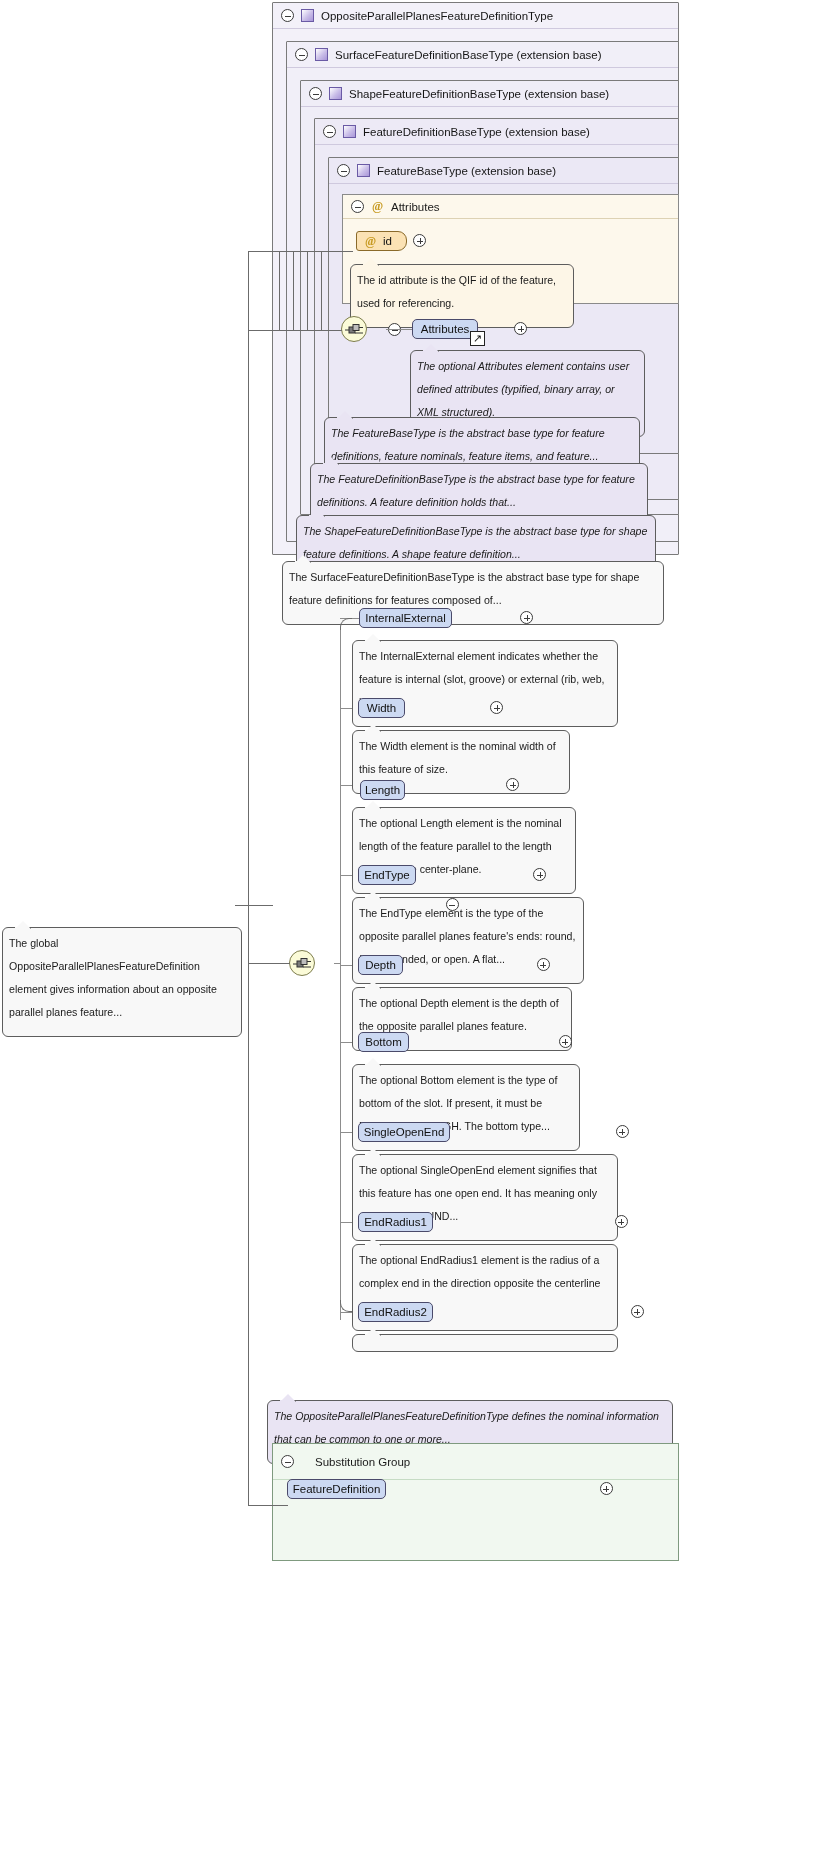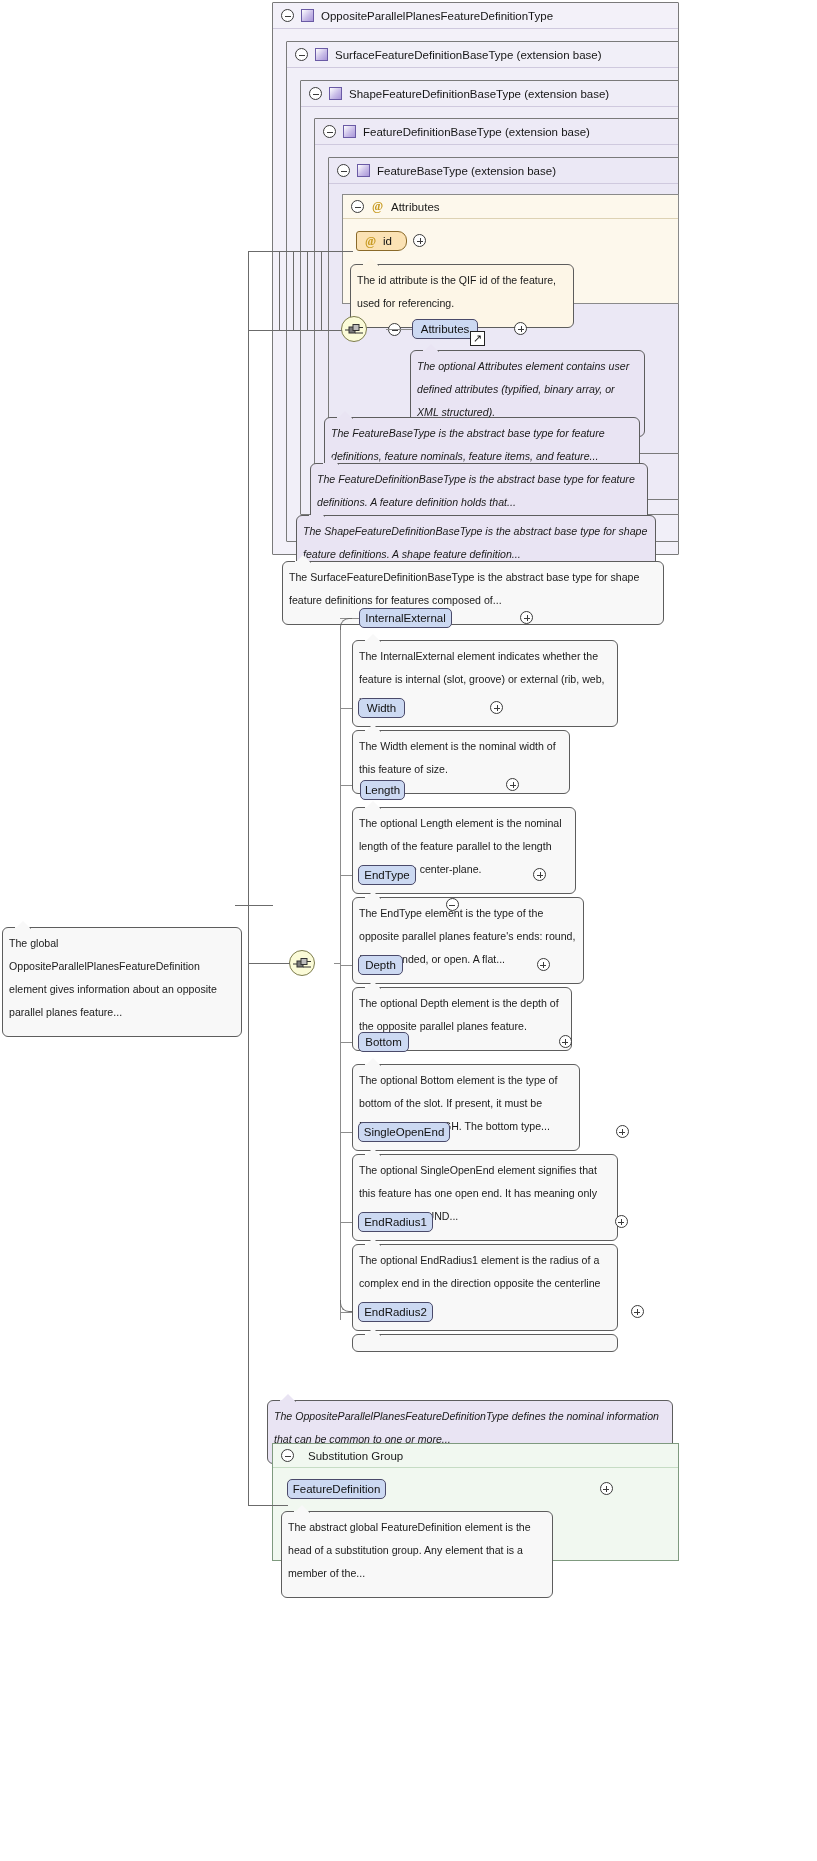--- a/index.html
+++ b/index.html
@@ -51,22 +51,22 @@
   }
   .attrbox-title { font-size:11.5px; }
 
   
   .subbox {
     position:absolute;
     border:1px solid #7f9a7f;
     background:#f1f8f0;
   }
   .subbox-header {
-    position:absolute; left:0; top:0; right:0; height:24px;
-    display:flex; align-items:center; gap:14px; padding-left:8px;
+    position:absolute; left:0; top:0; right:0; height:36px;
+    display:flex; align-items:center; gap:21px; padding-left:8px;
     border-bottom:1px solid #c6dcc4;
   }
   .subbox-title { font-size:11.5px; }
 
   
   .pm {
     width:13px; height:13px; border-radius:50%;
     border:1px solid #3b3b3b; background:#ffffff;
     display:inline-block; position:relative; flex:0 0 auto;
   }
@@ -419,24 +419,20 @@
       <span class="pm"></span>
       <span class="subbox-title">Substitution Group</span>
     </div>
   </div>
 
   <div class="pill sub" style="left:287px; top:1479px; width:99px;">
     <span>FeatureDefinition</span>
   </div>
   <span class="pm plus abs" style="left:391px; top:1482px;"></span>
 
-  <div class="doc tint-white" style="left:281px; top:1511px; width:272px;">
-    <span class="doc-mask"></span>
-    <span>The abstract global FeatureDefinition element is the head of a substitution group. Any element that is a member of the...</span>
-  </div>
 
   
   <div class="pill root" style="left:2px; top:895px; width:213px;margin-top:44px;">
     <span>OppositeParallelPlanesFeatureDefinition</span>
   </div>
   <span class="pm abs" style="left:221px; top:898px;"></span>
 
   <div class="doc tint-white" style="left:2px; top:927px; width:240px;">
     <span class="doc-mask"></span>
     <span>The global OppositeParallelPlanesFeatureDefinition element gives information about an opposite parallel planes feature...</span>

